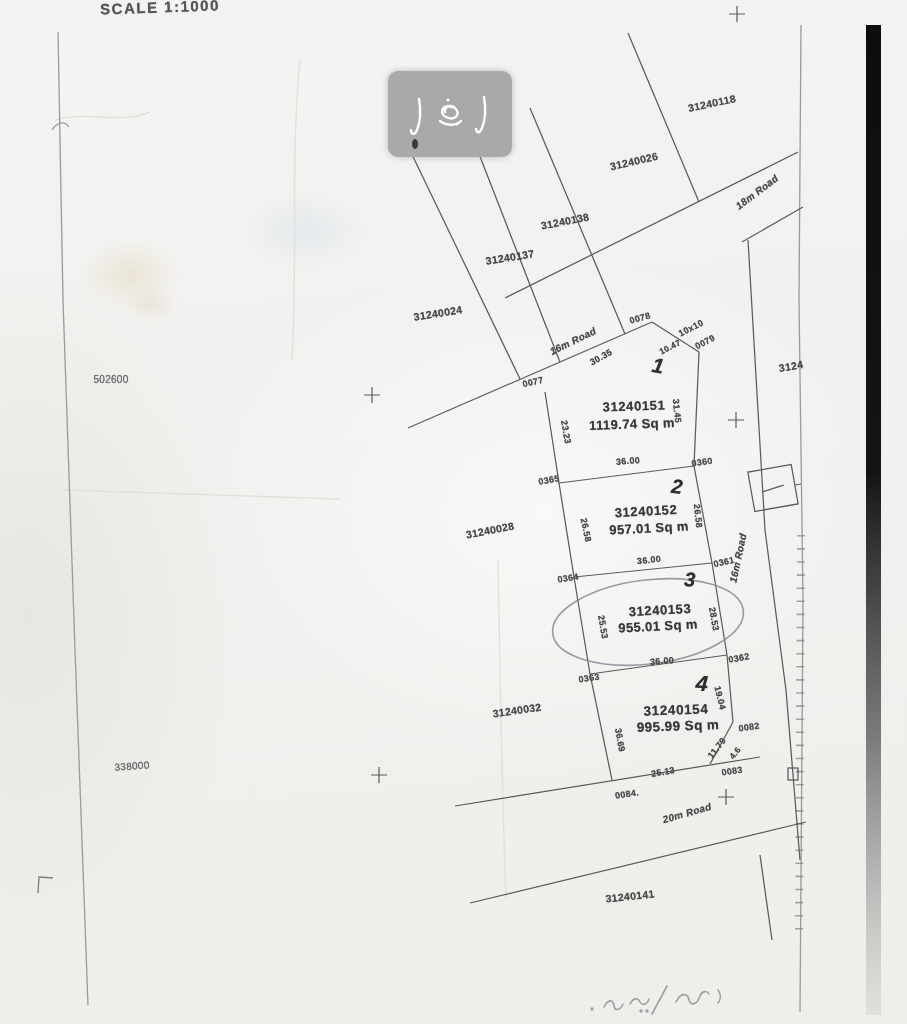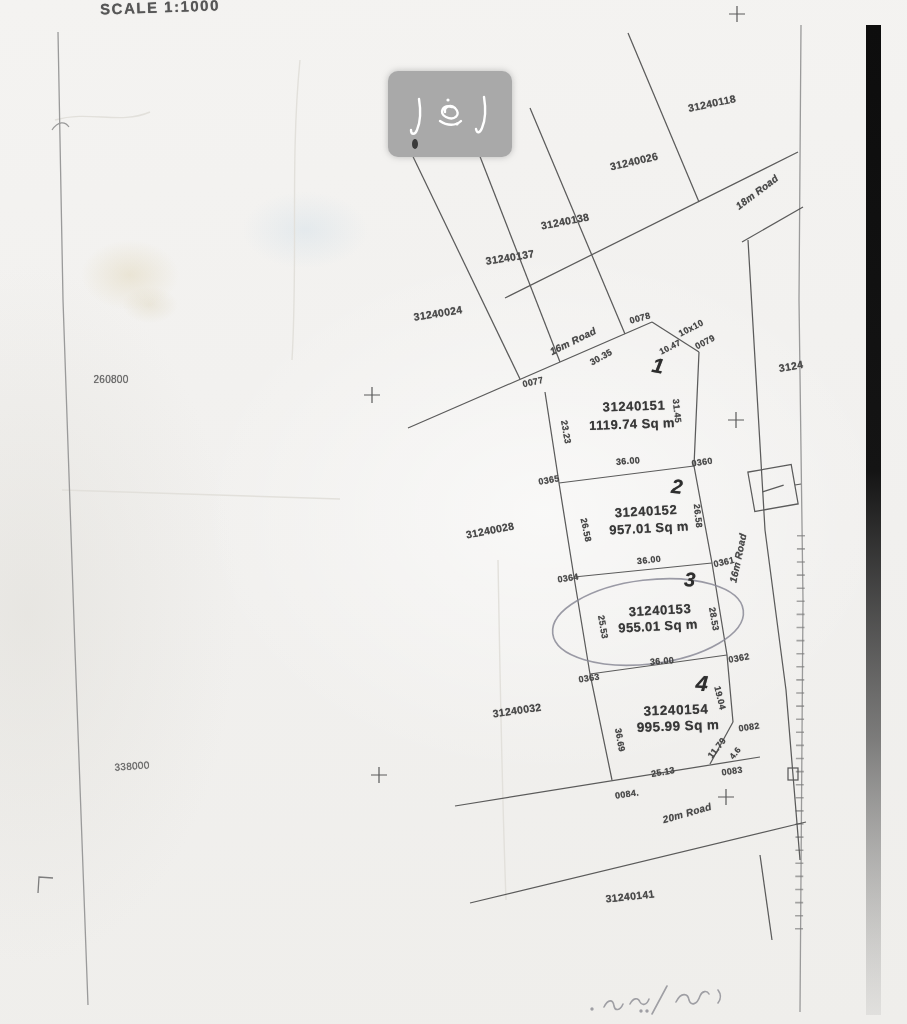--- a/index.html
+++ b/index.html
@@ -136,21 +136,21 @@
         <path d="M31,28 C33,40 32,52 29,59 c-2,5 -6,5 -6,0"></path>
       </g>
       <circle cx="60" cy="29" r="1.6" fill="#fff"></circle>
       <circle cx="69" cy="53" r="1.6" fill="#fff"></circle>
       <ellipse cx="27" cy="73" rx="3" ry="5" fill="#3a3a3a"></ellipse>
     </svg>
   </div>
 
   <span class="lbl scale" style="left:160px;top:7px;transform:translate(-50%,-50%) rotate(-2deg);">SCALE 1:1000</span>
 
-  <span class="lbl northing" style="left:111px;top:379px;transform:translate(-50%,-50%);">260800</span>
+  <span class="lbl northing" style="left:111px;top:379px;transform:translate(-50%,-50%);">502600</span>
   <span class="lbl northing" style="left:132px;top:766px;transform:translate(-50%,-50%) rotate(-4deg);">338000</span>
 
   <span class="lbl neighbor" style="left:712px;top:103px;transform:translate(-50%,-50%) rotate(-12deg);">31240118</span>
   <span class="lbl neighbor" style="left:634px;top:161px;transform:translate(-50%,-50%) rotate(-13deg);">31240026</span>
   <span class="lbl neighbor" style="left:565px;top:221px;transform:translate(-50%,-50%) rotate(-11deg);">31240138</span>
   <span class="lbl neighbor" style="left:510px;top:257px;transform:translate(-50%,-50%) rotate(-9deg);">31240137</span>
   <span class="lbl neighbor" style="left:438px;top:313px;transform:translate(-50%,-50%) rotate(-9deg);">31240024</span>
   <span class="lbl neighbor" style="left:490px;top:530px;transform:translate(-50%,-50%) rotate(-11deg);">31240028</span>
   <span class="lbl neighbor" style="left:517px;top:710px;transform:translate(-50%,-50%) rotate(-8deg);">31240032</span>
   <span class="lbl neighbor" style="left:630px;top:896px;transform:translate(-50%,-50%) rotate(-6deg);">31240141</span>

